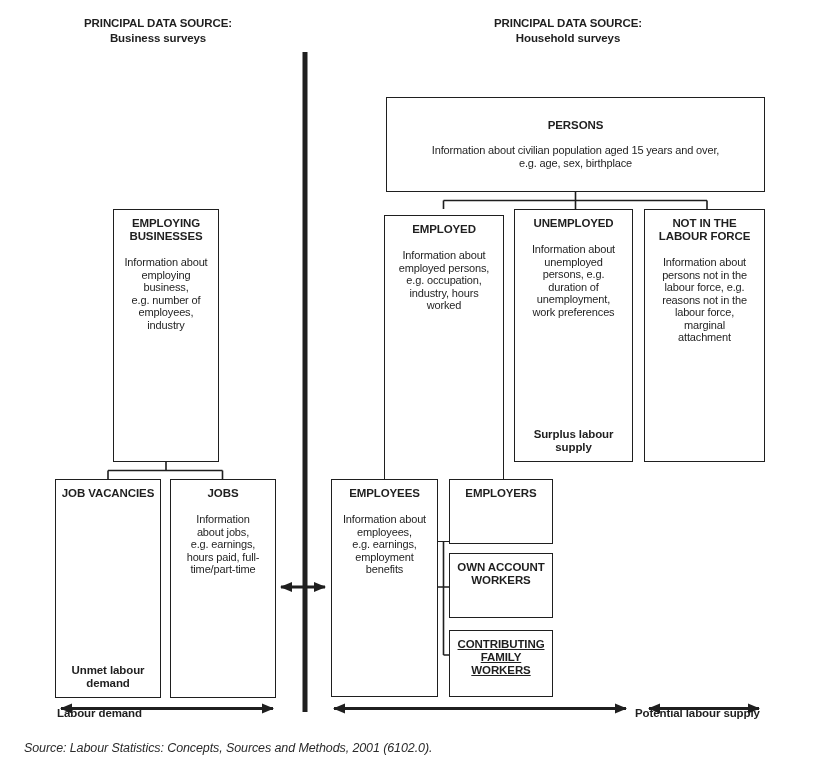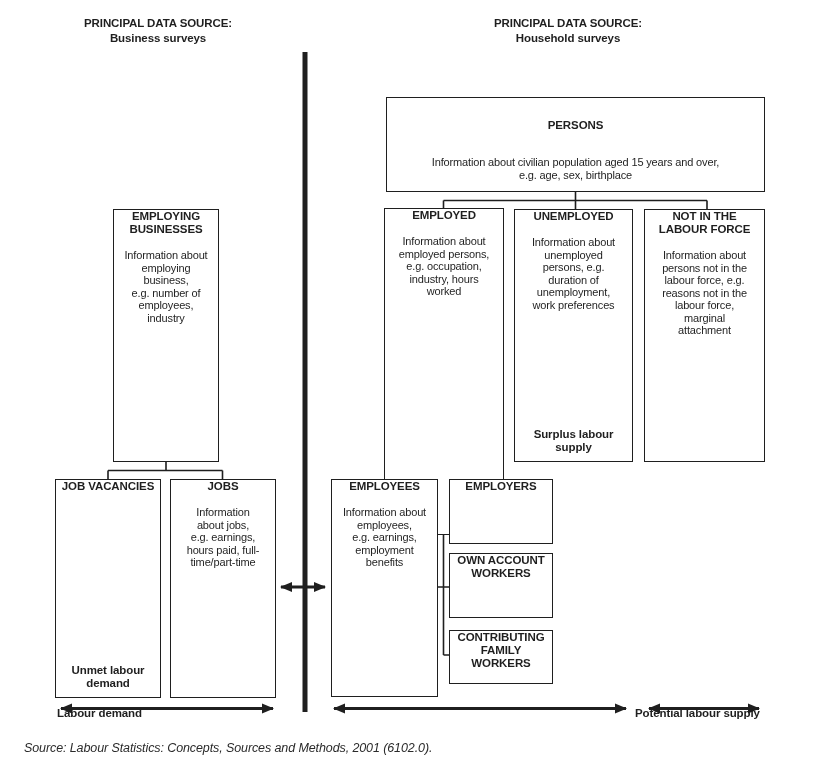--- a/index.html
+++ b/index.html
@@ -27,20 +27,21 @@
     letter-spacing: -0.1px;
   }
   .hdr-left  { left: 38px;  top: 16px; }
   .hdr-right { left: 448px; top: 16px; }
   .box {
     position: absolute;
     box-sizing: border-box;
     border: 1.4px solid #1f1f1f;
     background: #ffffff;
     text-align: center;
+    padding-top: 7px;
   }
   .box-title {
     font-weight: bold;
     font-size: 11.5px;
     line-height: 13px;
     white-space: pre-line;
     letter-spacing: -0.1px;
   }
   .box-body {
     font-size: 11px;
@@ -54,31 +55,31 @@
     left: 2px; right: 2px; bottom: 7px;
     font-weight: bold;
     font-size: 11.5px;
     line-height: 13px;
     white-space: pre-line;
     letter-spacing: -0.1px;
     text-align: center;
   }
   
   .b-persons      { left: 386px; top: 97px;  width: 379px; height: 95px;  padding-top: 21px; }
-  .b-persons .box-body { margin-top: 24px; text-align: center; }
+  .b-persons .box-body { margin-top: 12px; text-align: center; }
   .b-employing    { left: 113px; top: 209px; width: 106px; height: 253px; }
-  .b-employed     { left: 384px; top: 208px; width: 120px; height: 327px; }
+  .b-employed     { left: 384px; top: 215px; width: 120px; height: 327px; }
   .b-unemployed   { left: 514px; top: 209px; width: 119px; height: 253px; }
   .b-nilf         { left: 644px; top: 209px; width: 121px; height: 253px; }
   .b-jobvac       { left: 55px;  top: 479px; width: 106px; height: 219px; }
   .b-jobs         { left: 170px; top: 479px; width: 106px; height: 219px; }
   .b-employees    { left: 331px; top: 479px; width: 107px; height: 218px; }
   .b-employers    { left: 449px; top: 479px; width: 104px; height: 65px;  }
   .b-ownaccount   { left: 449px; top: 553px; width: 104px; height: 65px;  }
-  .b-contributing { left: 449px; top: 630px; width: 104px; height: 54px;  }
+  .b-contributing { left: 449px; top: 630px; width: 104px; height: 67px; text-decoration: underline;  }
   .arrow-label {
     position: absolute;
     top: 707px;
     font-weight: bold;
     font-size: 11.5px;
     letter-spacing: -0.1px;
   }
   .al-demand    { left: 57px;  width: 220px; }
   .al-actual    { left: 330px; width: 300px; }
   .al-potential { left: 635px; width: 142px; }

